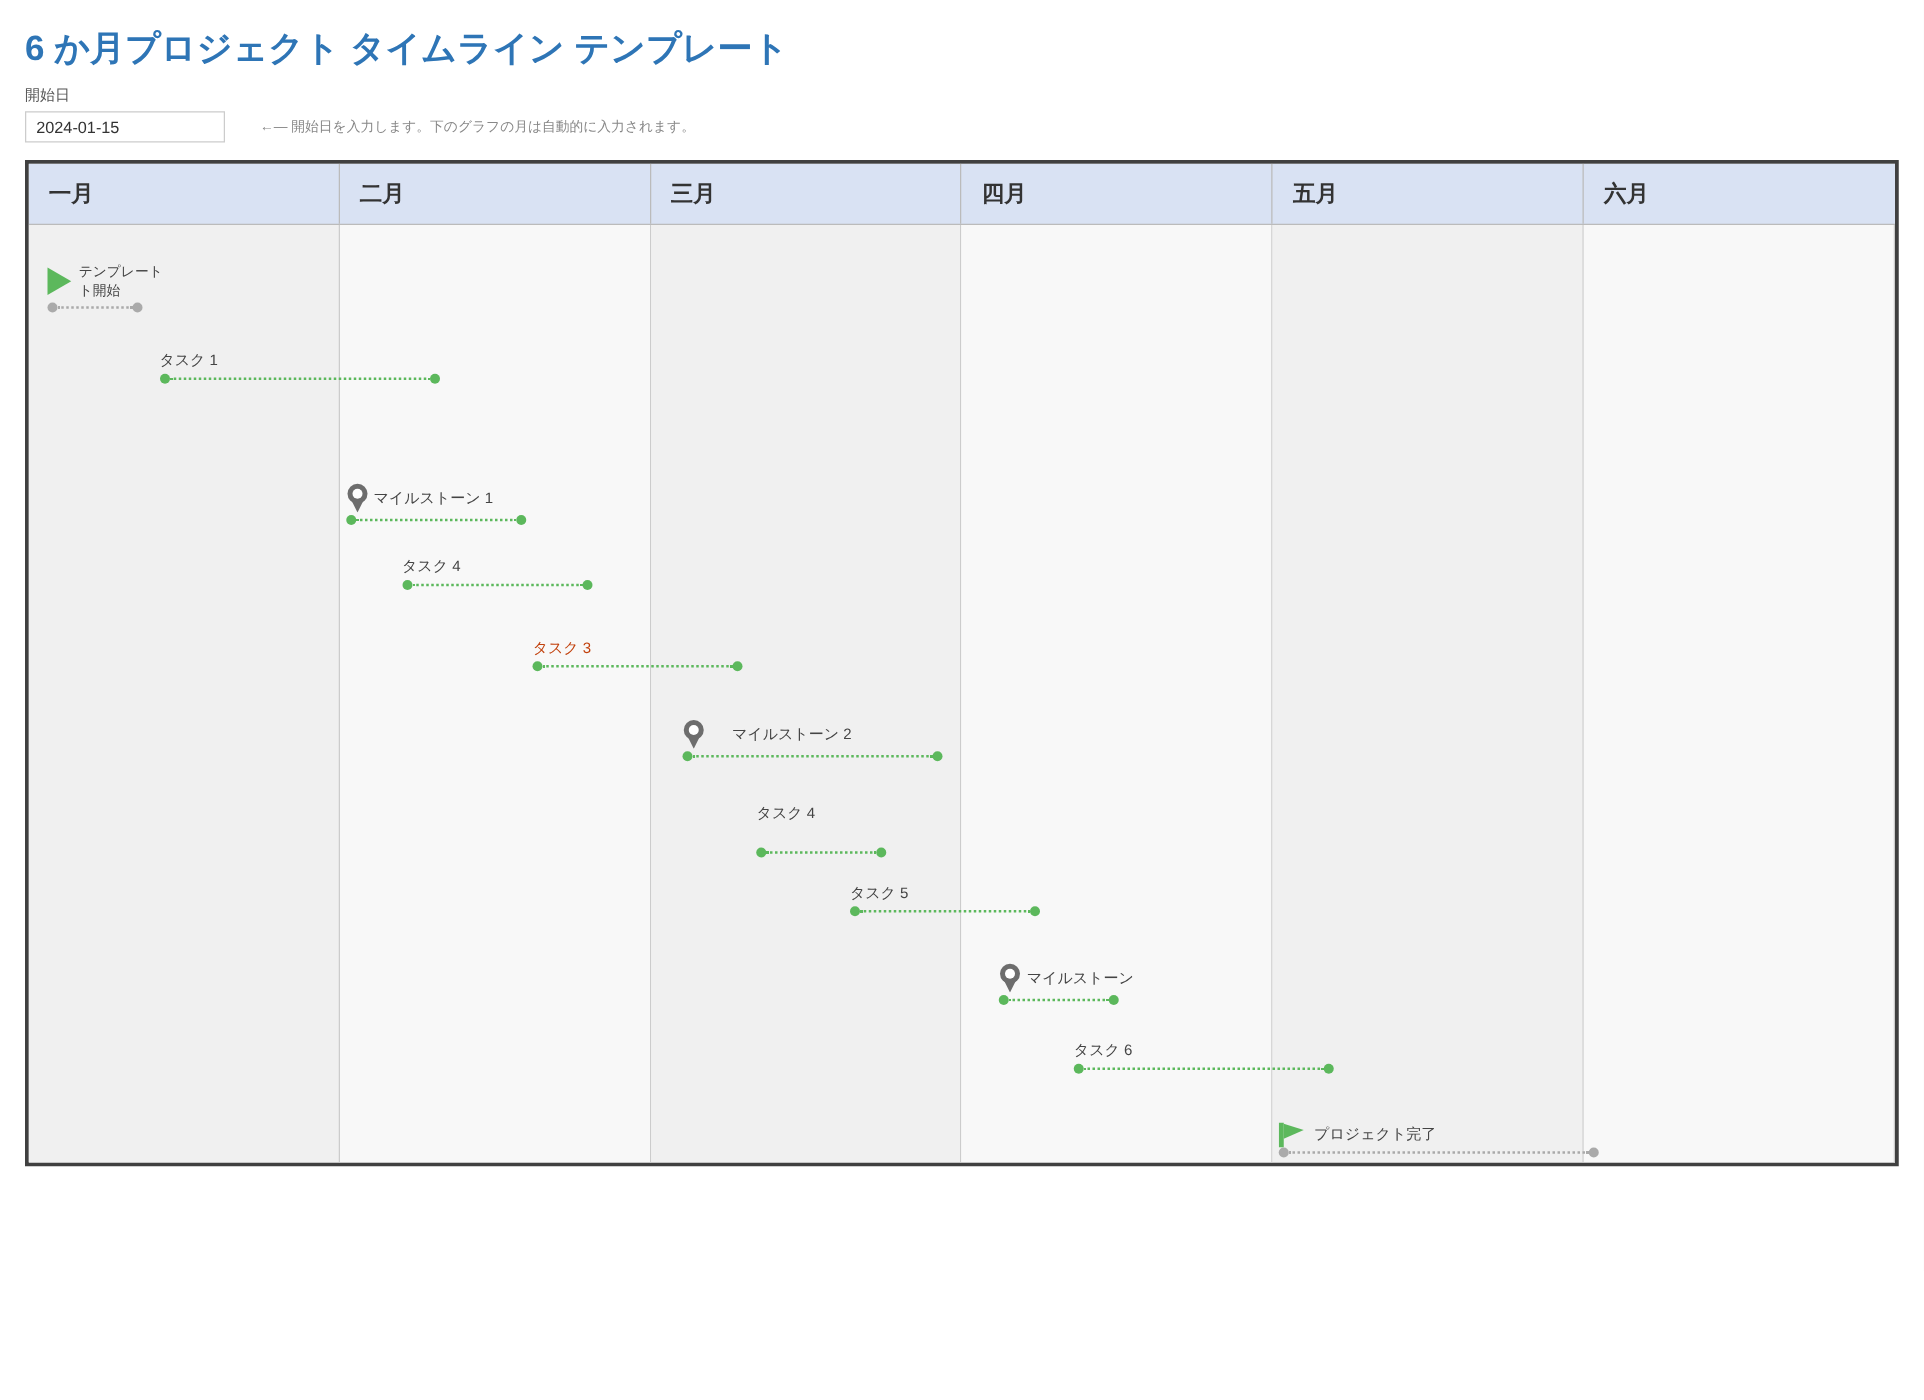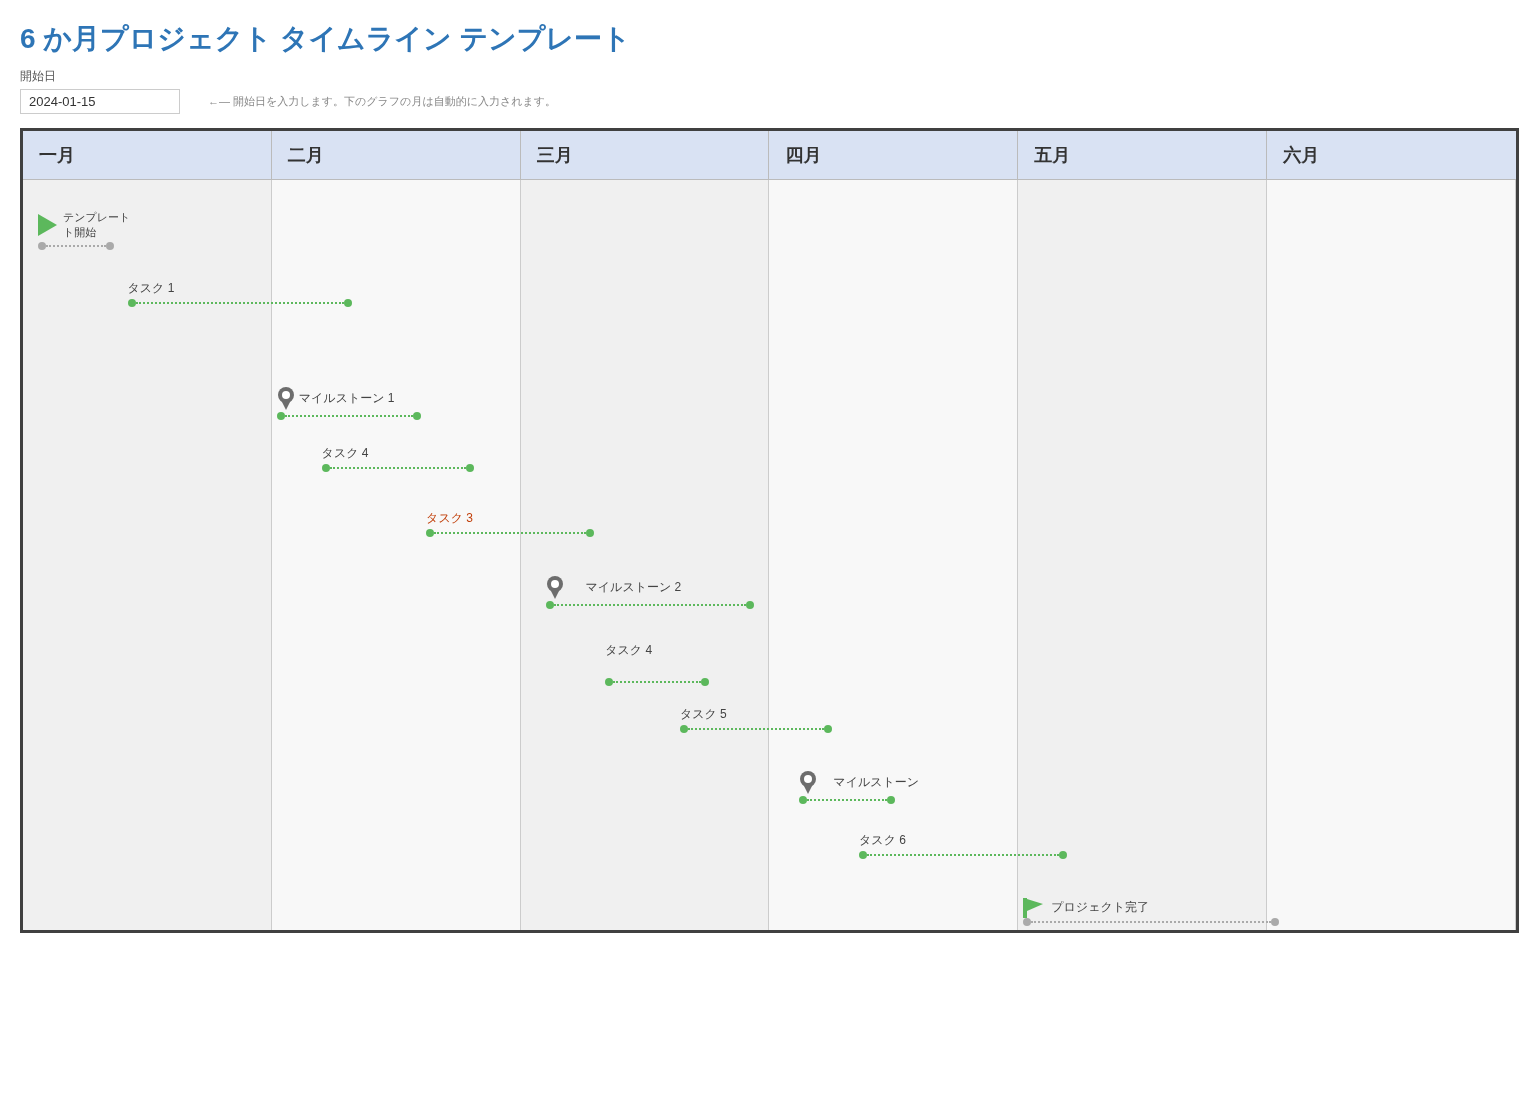--- a/index.html
+++ b/index.html
@@ -200,21 +200,21 @@
     </div>
         <div class="timeline-item" style="left: 44%; top: 526px; max-width: 80%;">
       <span style="font-size:12px;color:#444;margin-bottom:2px;">タスク 5</span>
       <div style="display:flex;align-items:center;">
         <span style="width:8px;height:8px;background:#5cb85c;border-radius:50%;display:inline-block;flex-shrink:0;"></span>
         <span style="border-top:2px dotted #5cb85c;display:inline-block;min-width:80px;width:136px;"></span>
         <span style="width:8px;height:8px;background:#5cb85c;border-radius:50%;display:inline-block;flex-shrink:0;"></span>
       </div>
     </div>
         <div class="timeline-item" style="left: 52%; top: 590px; max-width: 80%;">
-      <div style="display:flex;align-items:center;gap:16px;margin-bottom:2px;">
+      <div style="display:flex;align-items:center;gap:4px;margin-bottom:2px;">
         <svg width="18" height="24" viewBox="0 0 18 24" fill="#6d6d6d">
           <ellipse cx="9" cy="9" rx="8" ry="8"></ellipse>
           <polygon points="9,24 4,14 14,14"></polygon>
           <ellipse cx="9" cy="9" rx="4" ry="4" fill="white"></ellipse>
         </svg>
         <span style="font-size:12px;color:#444;">マイルストーン</span>
       </div>
       <div style="display:flex;align-items:center;">
         <span style="width:8px;height:8px;background:#5cb85c;border-radius:50%;display:inline-block;flex-shrink:0;"></span>
         <span style="border-top:2px dotted #5cb85c;display:inline-block;min-width:60px;width:80px;"></span>

